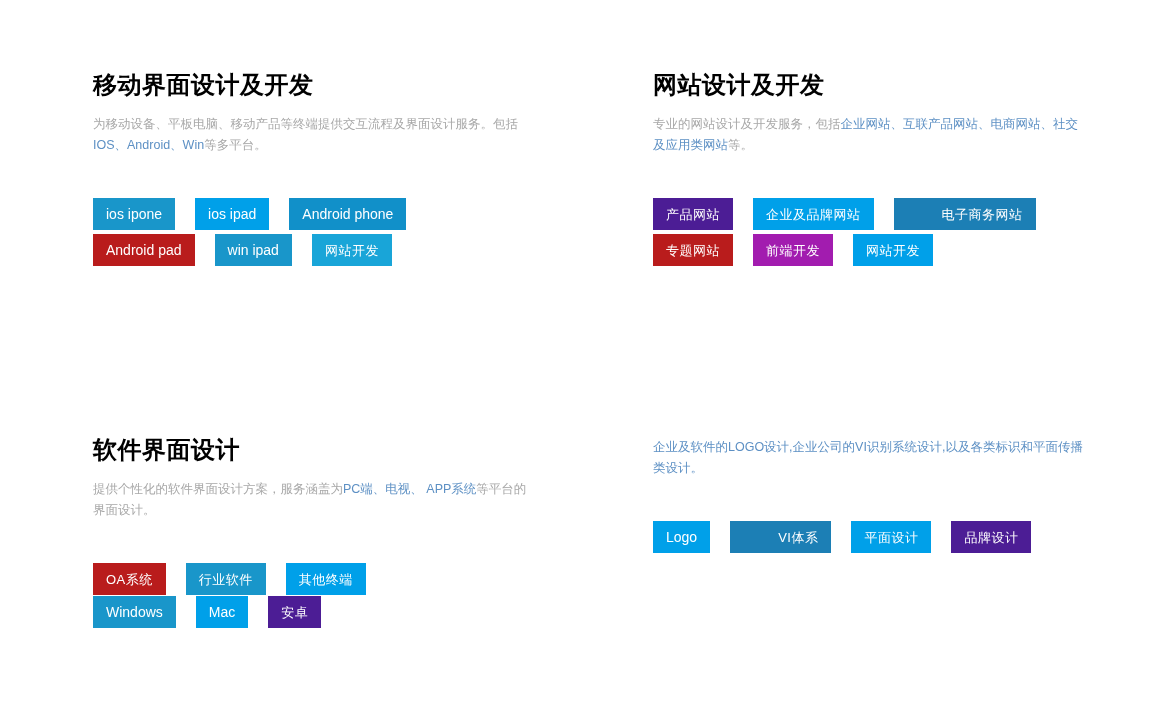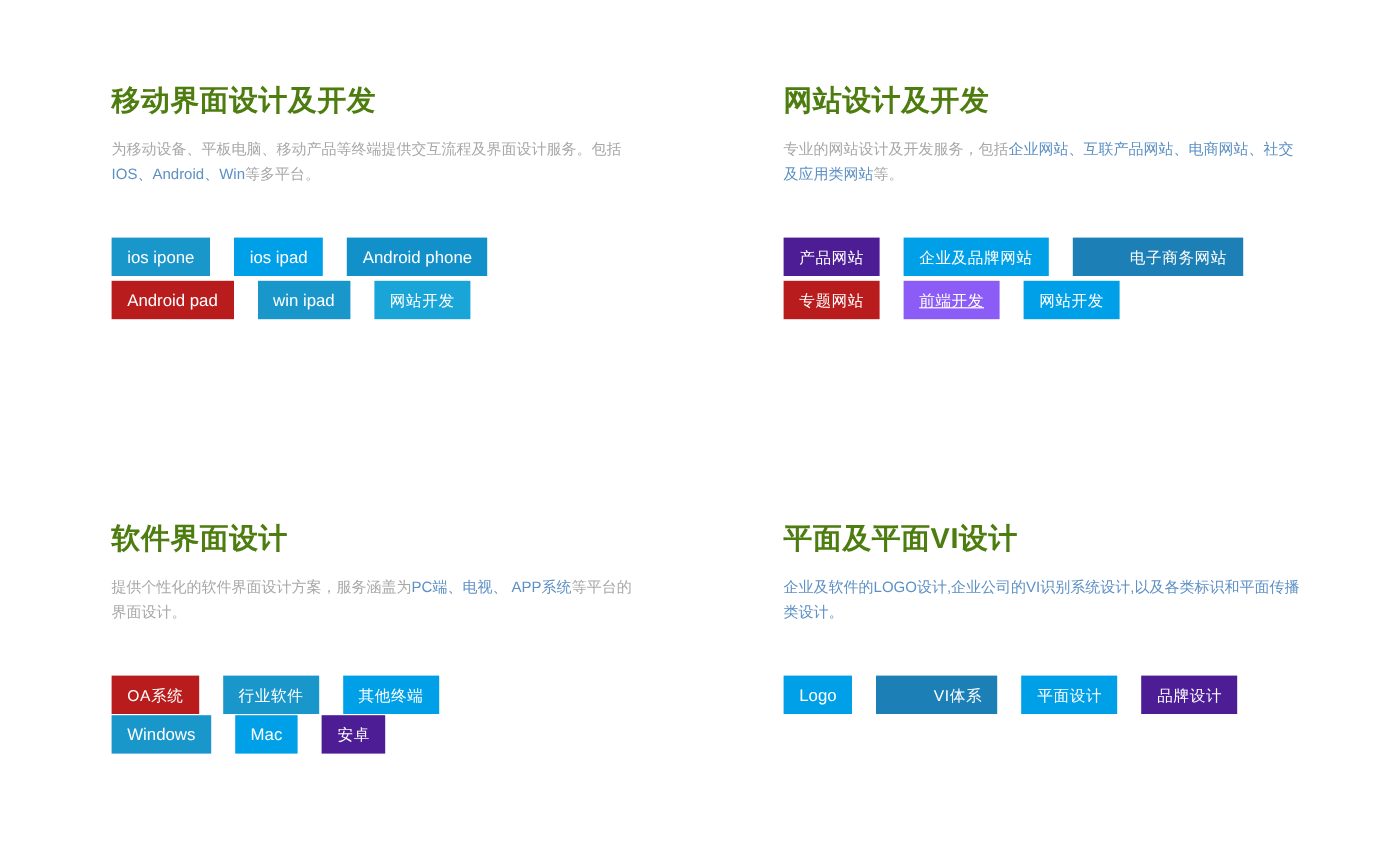--- a/index.html
+++ b/index.html
@@ -47,21 +47,21 @@
     padding-left: 93px;
   }
 
   .panel-inner {
     width: 440px;
   }
 
   .panel-title {
     font-size: 24px;
     font-weight: bold;
-    color: #4d7c0f;
+    color: #000000;
     letter-spacing: 0.5px;
     line-height: 1.1;
     margin: 0 0 16px 0;
     white-space: nowrap;
   }
 
   .panel-desc {
     font-size: 12.5px;
     line-height: 21px;
     color: #a8a8a8;
@@ -98,21 +98,21 @@
   }
   .tag.cn {
     font-size: 13px;
     letter-spacing: 0.5px;
   }
   .tag:last-child { margin-right: 0; }
 
   
   .sh-a { background: #1996ca; }   
   .sh-b { background: #00a0e9; }   
-  .sh-c { background: #8b5cf6; text-decoration: underline; }   
+  .sh-c { background: #a21caf; }   
   .sh-d { background: #4c1d95; }
   .sh-e { background: #1190c9; }
   .sh-f { background: #b91c1c; }
   .sh-g { background: #1c7fb5; padding-left: 48px; }
   .sh-h { background: #19a5d8; }
 
   .row2 { margin-top: 4px; }
 </style>
 </head>
 <body>
@@ -172,21 +172,20 @@
             <span class="tag sh-a">Windows</span>
             <span class="tag sh-b">Mac</span>
             <span class="tag sh-d cn">安卓</span>
           </div>
         </div>
       </div>
     </div>
 
     <div class="panel col2">
       <div class="panel-inner">
-        <h2 class="panel-title">平面及平面VI设计</h2>
         <p class="panel-desc"><span></span><span class="lnk">企业及软件的LOGO设计,企业公司的VI识别系统设计,以及各类标识和平面传播类设计。</span><span></span></p>
         <div class="tags">
           <div class="tag-row">
             <span class="tag sh-b">Logo</span>
             <span class="tag sh-g cn">VI体系</span>
             <span class="tag sh-b cn">平面设计</span>
             <span class="tag sh-d cn">品牌设计</span>
           </div>
         </div>
       </div>

